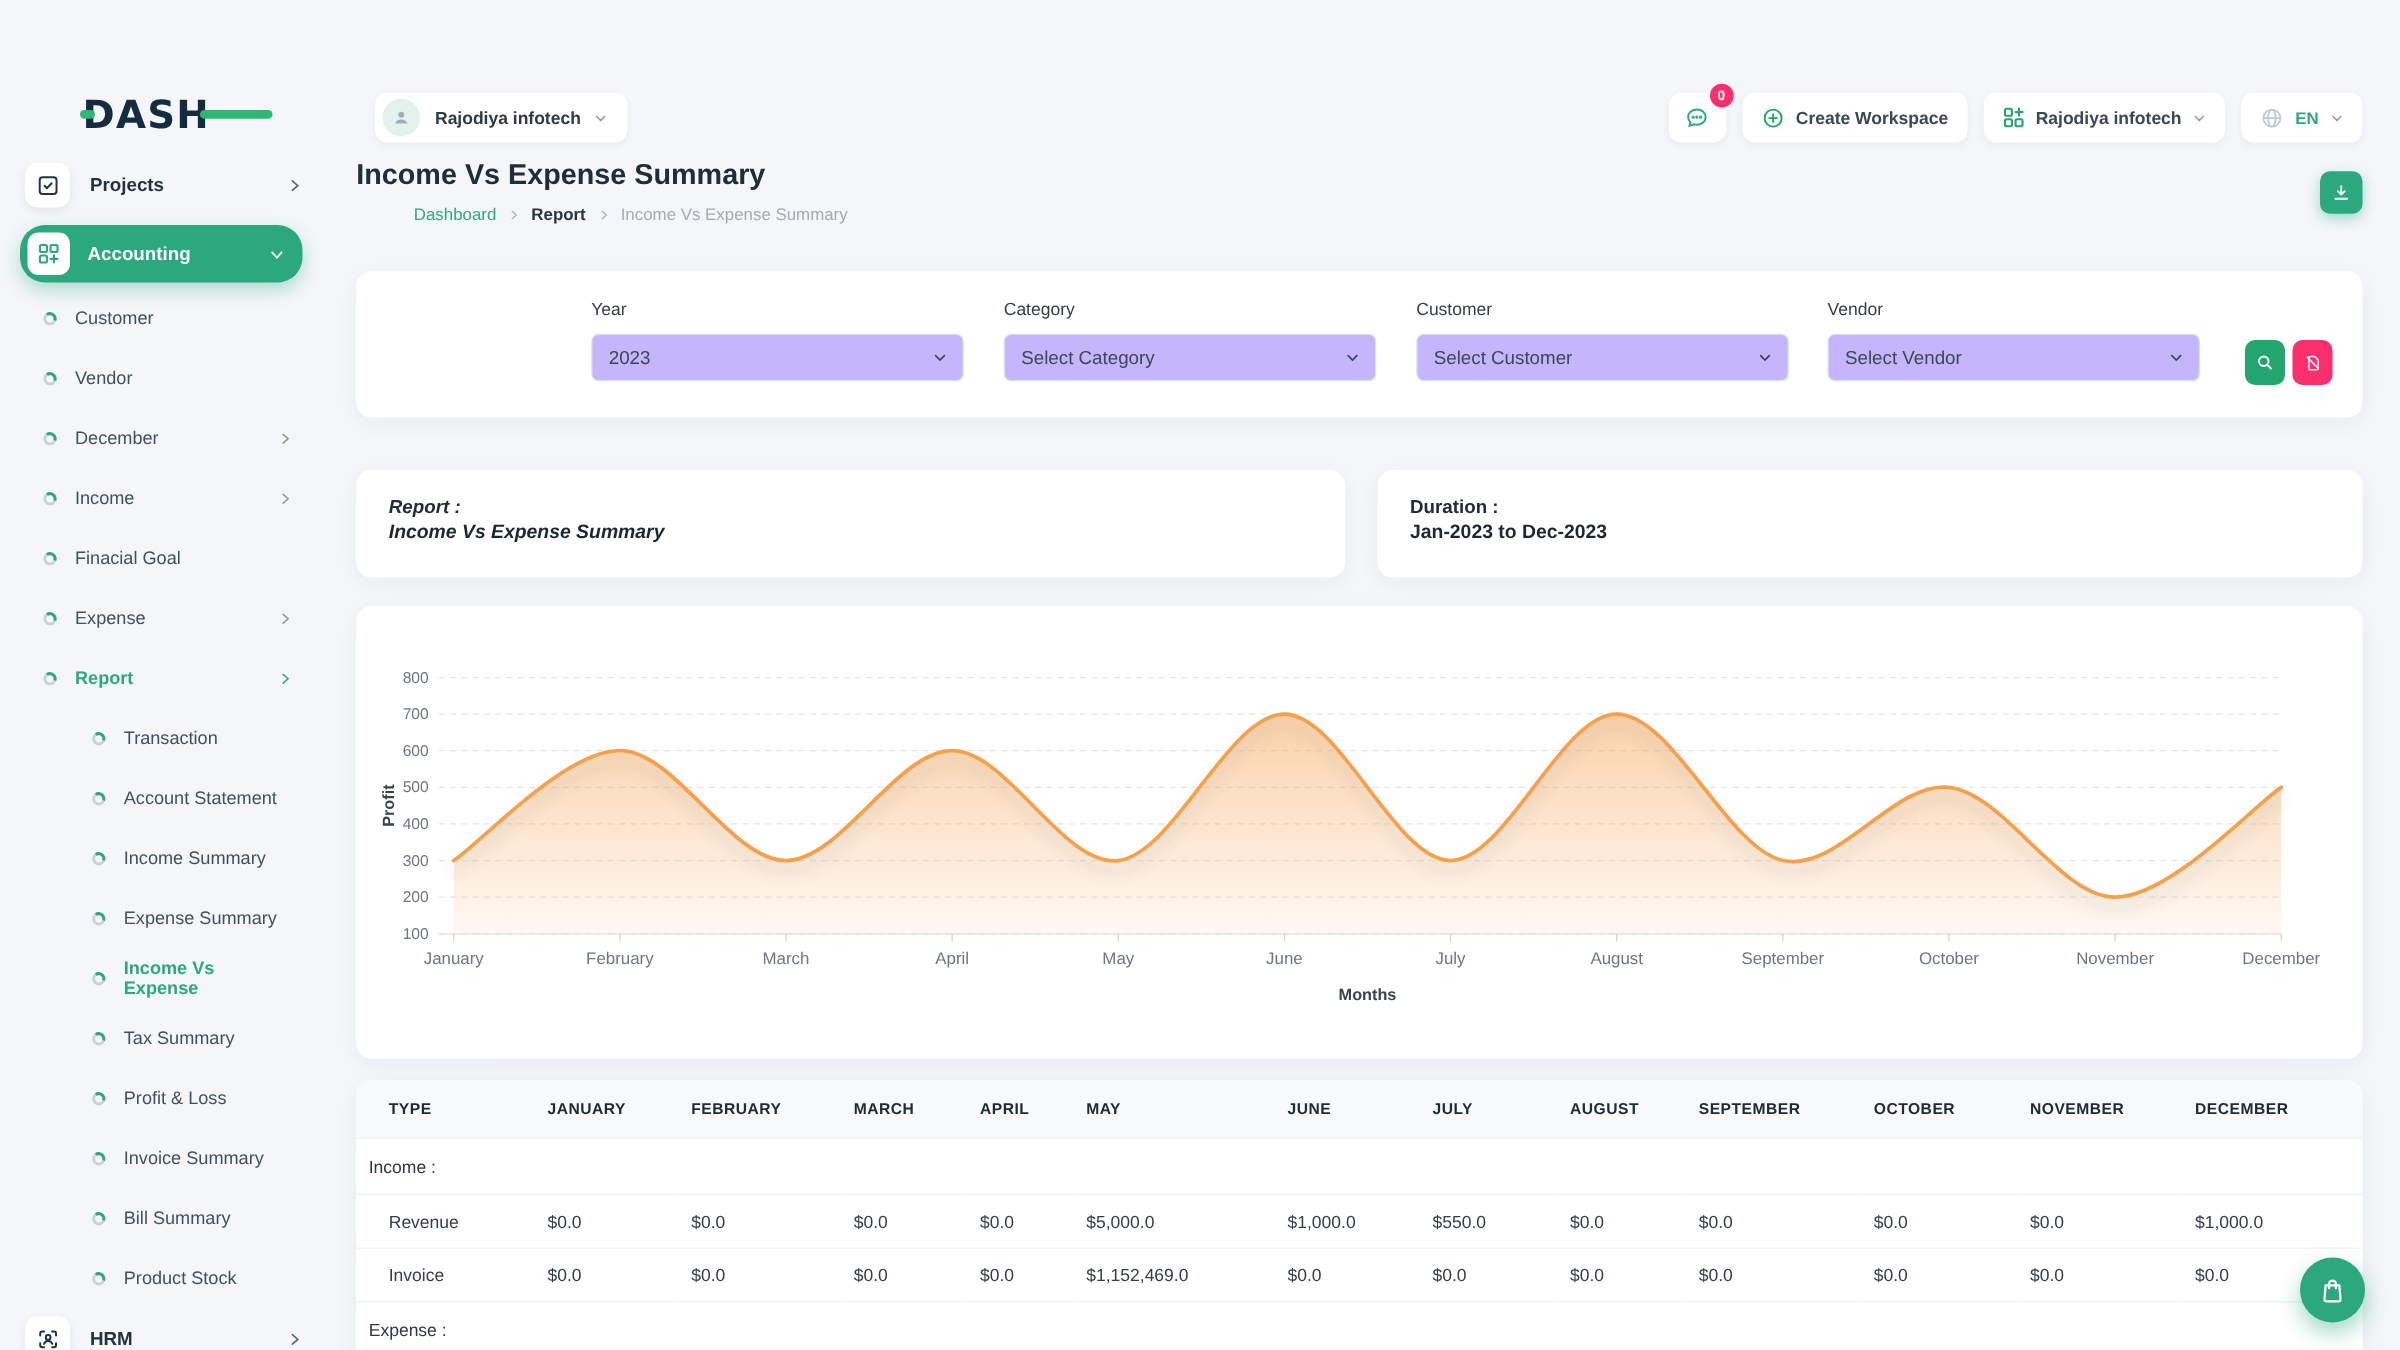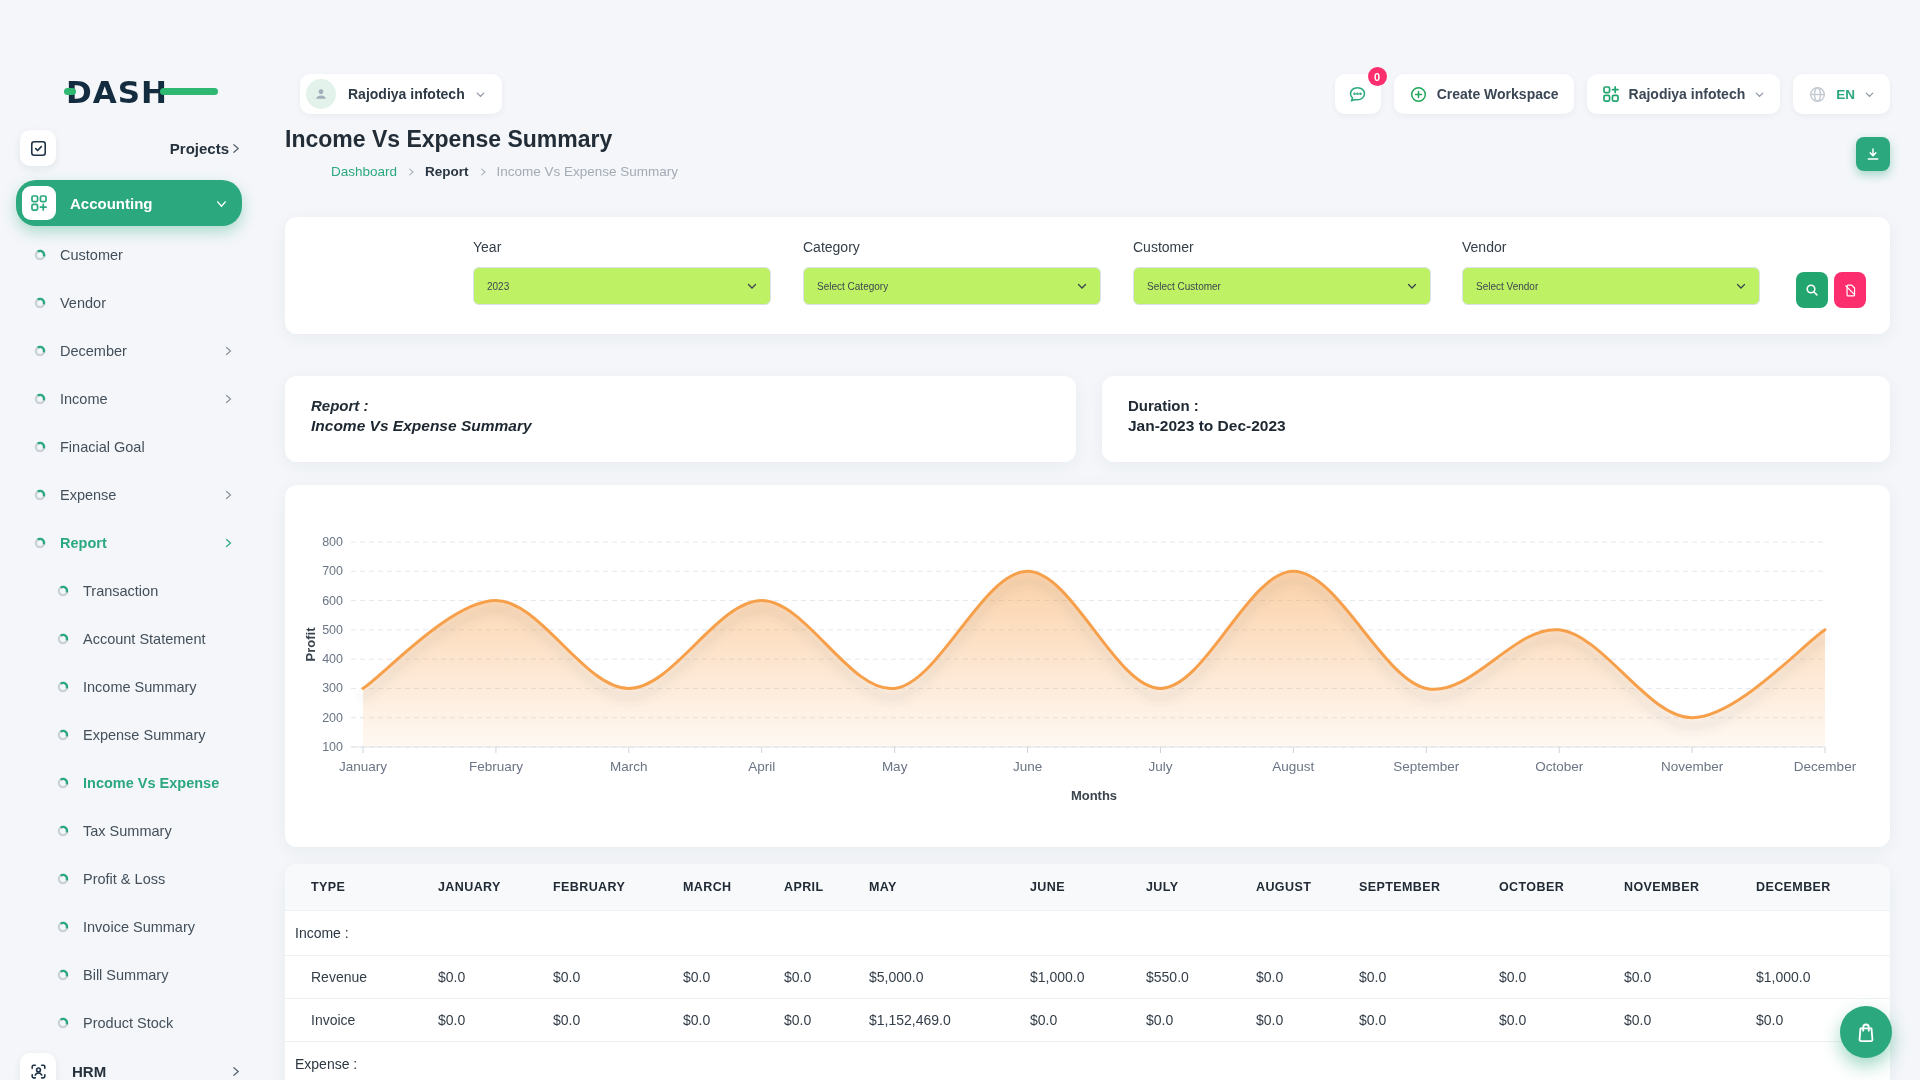--- a/index.html
+++ b/index.html
@@ -6,34 +6,34 @@
   html,body { width:1920px; height:1080px; overflow:hidden;
     font-family:"Liberation Sans", sans-serif; background:#f4f6f9; color:#2b3540; }
 
   
   #sidebar { position:absolute; left:0; top:0; width:258px; height:1080px; padding-top:74px; }
   .logo { position:relative; margin-left:66px; height:32px; width:140px; }
   .logo-text { font-size:31px; font-weight:900; letter-spacing:1px; color:#132c3f; font-family:"DejaVu Sans", sans-serif; }
   .logo-bar { position:absolute; right:-12px; top:14px; width:58px; height:7px; border-radius:4px; background:#2eb872; }
   .logo-dot { position:absolute; left:-2px; top:14px; width:12px; height:7px; border-radius:4px; background:#2eb872; }
 
-  .nav-top { display:flex; align-items:center; height:40px; margin:22px 16px 0 20px; cursor:pointer;text-align:right; }
+  .nav-top { display:flex; align-items:center; height:40px; margin:22px 16px 0 20px; cursor:pointer; }
   .icon-box { width:36px; height:36px; background:#fff; border-radius:10px; box-shadow:0 3px 8px rgba(30,50,70,.08);
     display:flex; align-items:center; justify-content:center; flex:0 0 auto; }
   .nav-top-label { margin-left:16px; font-size:15px; font-weight:600; color:#25313c; flex:1; }
   .nav-active { display:flex; align-items:center; height:46px; margin:12px 16px 0 16px; padding:0 14px 0 6px;
     background:#2ca87f; border-radius:20px; box-shadow:0 6px 14px rgba(44,168,127,.35); cursor:pointer; }
   .nav-active .icon-box { width:34px; height:34px; border-radius:9px; box-shadow:none; }
   .nav-active-label { margin-left:14px; font-size:15px; font-weight:700; color:#fff; flex:1; }
   .nav-children { margin-top:5px; }
   .nav-sub { display:flex; align-items:center; height:48px; padding-left:34px; padding-right:24px; cursor:pointer; }
   .nav-sub svg.ring { flex:0 0 auto; }
   .nav-sub-label { margin-left:14px; font-size:14.5px; color:#43505c; flex:1; }
   .nav-sub.active .nav-sub-label { color:#2ca87f; font-weight:700; }
-  .nav-sub.lvl2 { padding-left:57px; }
+  .nav-sub.lvl2 { padding-left:73px; }
   .nav-hrm { display:flex; align-items:center; height:48px; margin:0 16px 0 20px; cursor:pointer; }
   .nav-hrm-label { margin-left:16px; font-size:15px; font-weight:600; color:#25313c; flex:1; }
 
   
   #main { position:absolute; left:258px; top:0; width:1662px; height:1080px; }
 
   .chip { background:#fff; border-radius:10px; box-shadow:0 2px 6px rgba(30,50,70,.05); display:flex; align-items:center; cursor:pointer; }
   .user-chip { position:absolute; left:42px; top:74px; height:40px; padding:0 16px 0 6px; }
   .avatar { width:30px; height:30px; border-radius:50%; background:#e3f2ea; display:flex; align-items:center; justify-content:center; }
   .user-name { margin:0 10px 0 12px; font-size:14px; font-weight:600; color:#2e3a46; }
@@ -52,21 +52,21 @@
   .bc-mid { color:#2a3642; font-weight:600; cursor:pointer; }
   .bc-last { color:#a3abb5; }
   .dl-btn { position:absolute; right:0; top:11px; width:34px; height:34px; border-radius:8px; background:#2ca87f;
     display:flex; align-items:center; justify-content:center; cursor:pointer; box-shadow:0 4px 10px rgba(44,168,127,.4); }
 
   .card { position:absolute; background:#fff; border-radius:12px; box-shadow:0 4px 18px rgba(32,52,72,.05); }
   .filter-card { left:27px; right:30px; top:217px; height:117px; }
   .fgroup { position:absolute; width:298px; }
   .fgroup label { display:block; font-size:14px; color:#333e49; margin-bottom:12px; }
   .fselect { height:38px; border:1px solid #dbe1e8; border-radius:6px; display:flex; align-items:center;
-    padding:0 12px 0 13px; font-size:10px; color:#3d4752; cursor:pointer; background:#bef264; }
+    padding:0 12px 0 13px; font-size:15px; color:#3d4752; cursor:pointer; background:#c4b5fd; }
   .fselect span { flex:1; }
   .fbtn { position:absolute; top:55px; width:32px; height:36px; border-radius:8px; display:flex; align-items:center; justify-content:center; cursor:pointer; }
   .fbtn.search { background:#23a56f; }
   .fbtn.reset { background:#fd2e6e; }
 
   .sum-card .t1 { font-size:15px; font-weight:600; color:#222c37; padding:21px 0 0 26px; }
   .sum-card .t2 { font-size:15.5px; font-weight:700; color:#1d2731; padding:3px 0 0 26px; }
 
   .chart-card { left:27px; right:30px; top:485px; height:362px;text-align:right; }
   .chart-card svg { position:absolute; left:0; top:0; }

